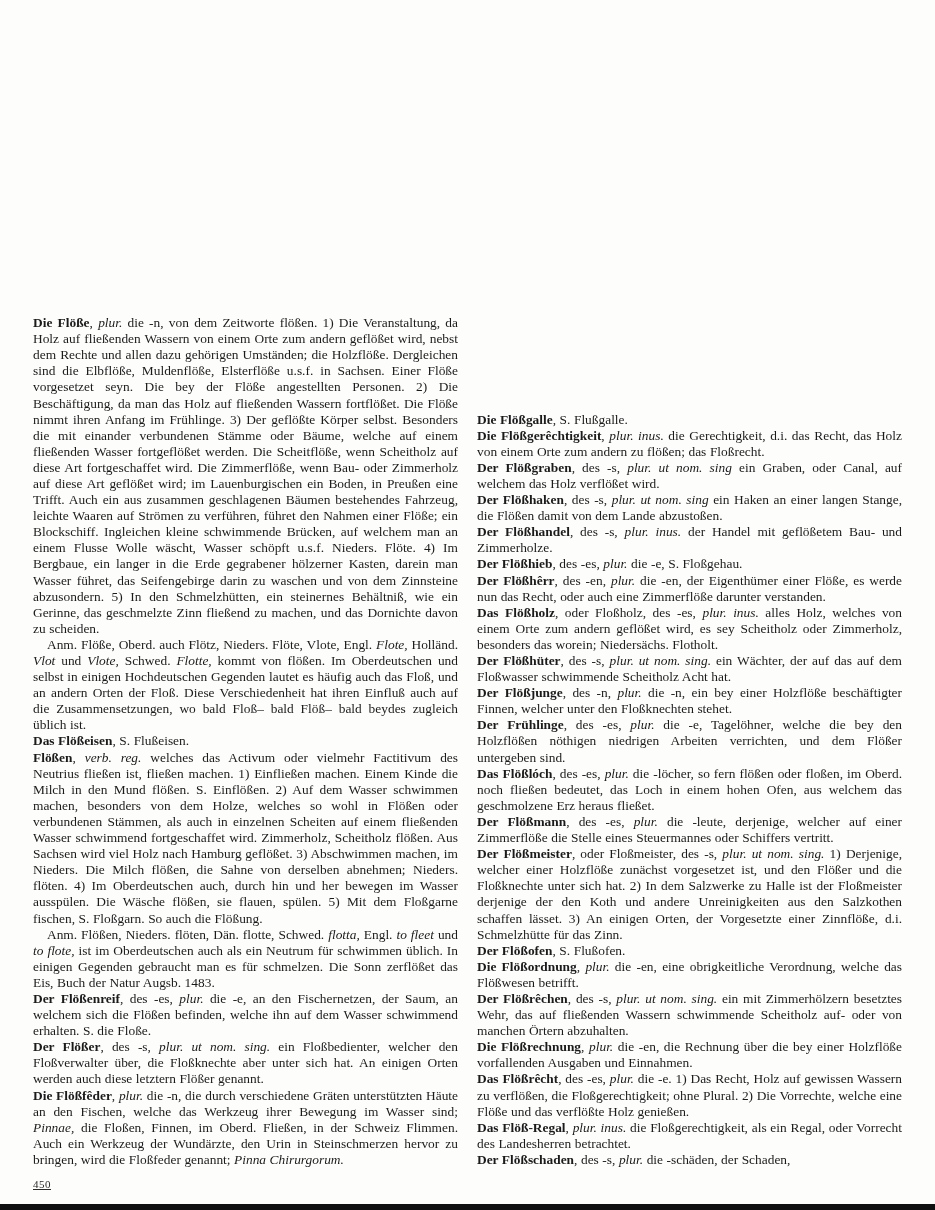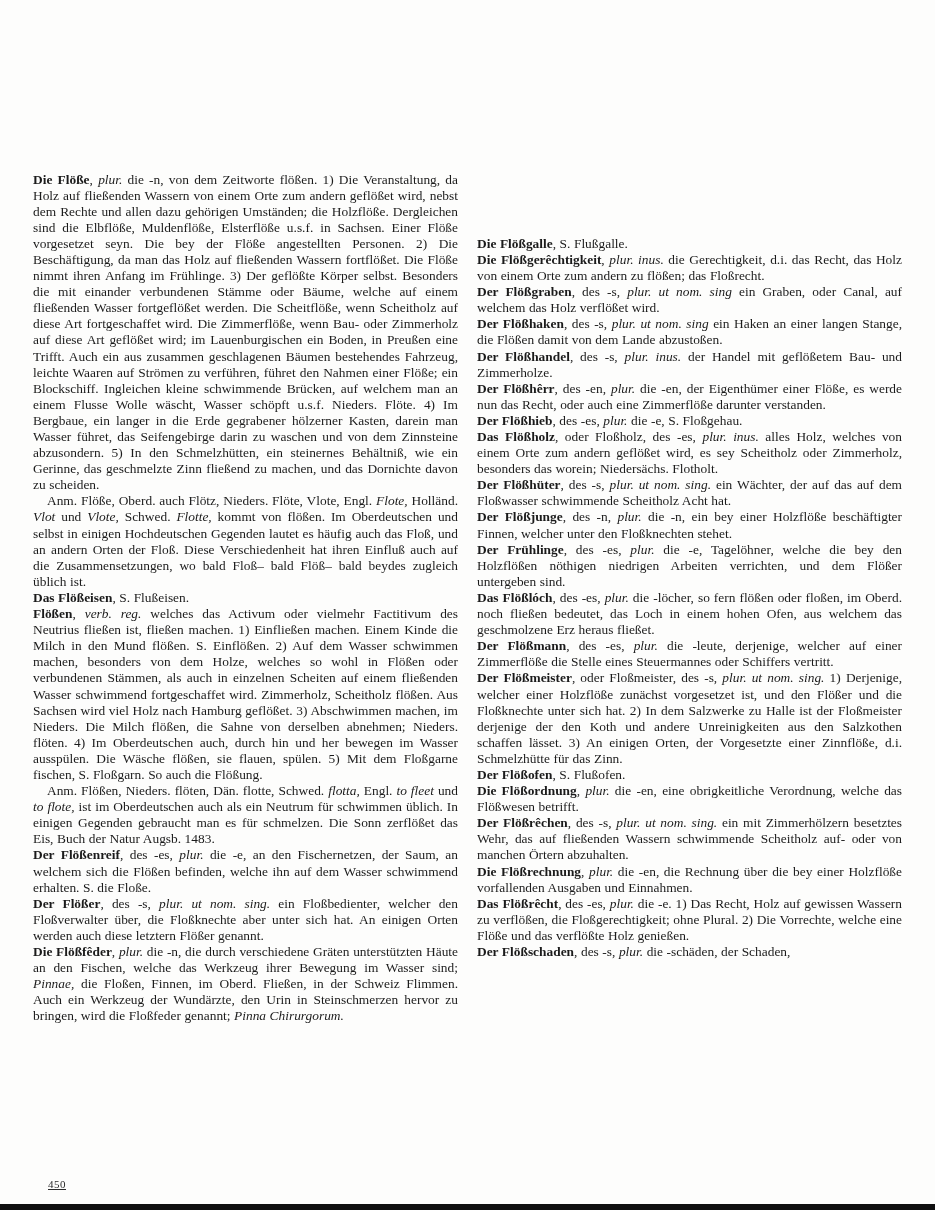--- a/index.html
+++ b/index.html
@@ -19,21 +19,21 @@
     position: relative;
     width: 935px;
     height: 1210px;
     background: #fdfdfc;
     box-sizing: border-box;
     padding: 28px 33px 0 33px;
   }
   .columns {
     display: flex;
     gap: 19px;
-    align-items: center;
+    align-items: flex-end;
     height: 1140px;
     overflow: hidden;
   }
   .col {
     flex: 1 1 0;
     min-width: 0;
     text-align: justify;
     font-size: 13.4px;
     line-height: 16.1px;
     word-spacing: 0.2px;
@@ -42,21 +42,21 @@
     margin: 0;
     padding: 0;
   }
   p.para.indent {
     text-indent: 14px;
   }
   .b { font-weight: bold; }
   .i { font-style: italic; }
   .page-number {
     position: absolute;
-    left: 48px;
+    left: 33px;
     top: 1178px;
     font-size: 11px;
     letter-spacing: 0.5px;
     color: #2a2a2a;
     text-decoration: underline;
   }
   .page-edge {
     position: absolute;
     left: 0;
     right: 0;
@@ -79,32 +79,33 @@
         <p class="para"><span class="b">Der Flößenreif</span><span>, des -es, </span><span class="i">plur.</span><span> die -e, an den Fischernetzen, der Saum, an welchem sich die Flößen befinden, welche ihn auf dem Wasser schwimmend erhalten. S. die Floße.</span></p>
         <p class="para"><span class="b">Der Flößer</span><span>, des -s, </span><span class="i">plur. ut nom. sing.</span><span> ein Floßbedienter, welcher den Floßverwalter über, die Floßknechte aber unter sich hat. An einigen Orten werden auch diese letztern Flößer genannt.</span></p>
         <p class="para"><span class="b">Die Flößfêder</span><span>, </span><span class="i">plur.</span><span> die -n, die durch verschiedene Gräten unterstützten Häute an den Fischen, welche das Werkzeug ihrer Bewegung im Wasser sind; </span><span class="i">Pinnae,</span><span> die Floßen, Finnen, im Oberd. Fließen, in der Schweiz Flimmen. Auch ein Werkzeug der Wundärzte, den Urin in Steinschmerzen hervor zu bringen, wird die Floßfeder genannt; </span><span class="i">Pinna Chirurgorum.</span></p>
       </div>
     <div class="col">
         <p class="para"><span class="b">Die Flößgalle</span><span>, S. Flußgalle.</span></p>
         <p class="para"><span class="b">Die Flößgerêchtigkeit</span><span>, </span><span class="i">plur. inus.</span><span> die Gerechtigkeit, d.i. das Recht, das Holz von einem Orte zum andern zu flößen; das Floßrecht.</span></p>
         <p class="para"><span class="b">Der Flößgraben</span><span>, des -s, </span><span class="i">plur. ut nom. sing</span><span> ein Graben, oder Canal, auf welchem das Holz verflößet wird.</span></p>
         <p class="para"><span class="b">Der Flößhaken</span><span>, des -s, </span><span class="i">plur. ut nom. sing</span><span> ein Haken an einer langen Stange, die Flößen damit von dem Lande abzustoßen.</span></p>
         <p class="para"><span class="b">Der Flößhandel</span><span>, des -s, </span><span class="i">plur. inus.</span><span> der Handel mit geflößetem Bau- und Zimmerholze.</span></p>
+        <p class="para"><span class="b">Der Flößhieb</span><span>, des -es, </span><span class="i">plur.</span><span> die -e, S. Floßgehau.</span></p>
         <p class="para"><span class="b">Der Flößhêrr</span><span>, des -en, </span><span class="i">plur.</span><span> die -en, der Eigenthümer einer Flöße, es werde nun das Recht, oder auch eine Zimmerflöße darunter verstanden.</span></p>
-        <p class="para"><span class="b">Der Flößhieb</span><span>, des -es, </span><span class="i">plur.</span><span> die -e, S. Floßgehau.</span></p>
         <p class="para"><span class="b">Das Flößholz</span><span>, oder Floßholz, des -es, </span><span class="i">plur. inus.</span><span> alles Holz, welches von einem Orte zum andern geflößet wird, es sey Scheitholz oder Zimmerholz, besonders das worein; Niedersächs. Flotholt.</span></p>
         <p class="para"><span class="b">Der Flößhüter</span><span>, des -s, </span><span class="i">plur. ut nom. sing.</span><span> ein Wächter, der auf das auf dem Floßwasser schwimmende Scheitholz Acht hat.</span></p>
         <p class="para"><span class="b">Der Flößjunge</span><span>, des -n, </span><span class="i">plur.</span><span> die -n, ein bey einer Holzflöße beschäftigter Finnen, welcher unter den Floßknechten stehet.</span></p>
         <p class="para"><span class="b">Der Frühlinge</span><span>, des -es, </span><span class="i">plur.</span><span> die -e, Tagelöhner, welche die bey den Holzflößen nöthigen niedrigen Arbeiten verrichten, und dem Flößer untergeben sind.</span></p>
         <p class="para"><span class="b">Das Flößlóch</span><span>, des -es, </span><span class="i">plur.</span><span> die -löcher, so fern flößen oder floßen, im Oberd. noch fließen bedeutet, das Loch in einem hohen Ofen, aus welchem das geschmolzene Erz heraus fließet.</span></p>
         <p class="para"><span class="b">Der Flößmann</span><span>, des -es, </span><span class="i">plur.</span><span> die -leute, derjenige, welcher auf einer Zimmerflöße die Stelle eines Steuermannes oder Schiffers vertritt.</span></p>
         <p class="para"><span class="b">Der Flößmeister</span><span>, oder Floßmeister, des -s, </span><span class="i">plur. ut nom. sing.</span><span> 1) Derjenige, welcher einer Holzflöße zunächst vorgesetzet ist, und den Flößer und die Floßknechte unter sich hat. 2) In dem Salzwerke zu Halle ist der Floßmeister derjenige der den Koth und andere Unreinigkeiten aus den Salzkothen schaffen lässet. 3) An einigen Orten, der Vorgesetzte einer Zinnflöße, d.i. Schmelzhütte für das Zinn.</span></p>
         <p class="para"><span class="b">Der Flößofen</span><span>, S. Flußofen.</span></p>
         <p class="para"><span class="b">Die Flößordnung</span><span>, </span><span class="i">plur.</span><span> die -en, eine obrigkeitliche Verordnung, welche das Flößwesen betrifft.</span></p>
         <p class="para"><span class="b">Der Flößrêchen</span><span>, des -s, </span><span class="i">plur. ut nom. sing.</span><span> ein mit Zimmerhölzern besetztes Wehr, das auf fließenden Wassern schwimmende Scheitholz auf- oder von manchen Örtern abzuhalten.</span></p>
         <p class="para"><span class="b">Die Flößrechnung</span><span>, </span><span class="i">plur.</span><span> die -en, die Rechnung über die bey einer Holzflöße vorfallenden Ausgaben und Einnahmen.</span></p>
         <p class="para"><span class="b">Das Flößrêcht</span><span>, des -es, </span><span class="i">plur.</span><span> die -e. 1) Das Recht, Holz auf gewissen Wassern zu verflößen, die Floßgerechtigkeit; ohne Plural. 2) Die Vorrechte, welche eine Flöße und das verflößte Holz genießen.</span></p>
+        <p class="para"><span class="b">Das Flöß-Regal</span><span>, </span><span class="i">plur. inus.</span><span> die Floßgerechtigkeit, als ein Regal, oder Vorrecht des Landesherren betrachtet.</span></p>
         <p class="para"><span class="b">Der Flößschaden</span><span>, des -s, </span><span class="i">plur.</span><span> die -schäden, der Schaden,</span></p>
       </div>
   </div>
   <div class="page-number">450</div>
   <div class="page-edge"></div>
 </div>
 
 </body></html>

